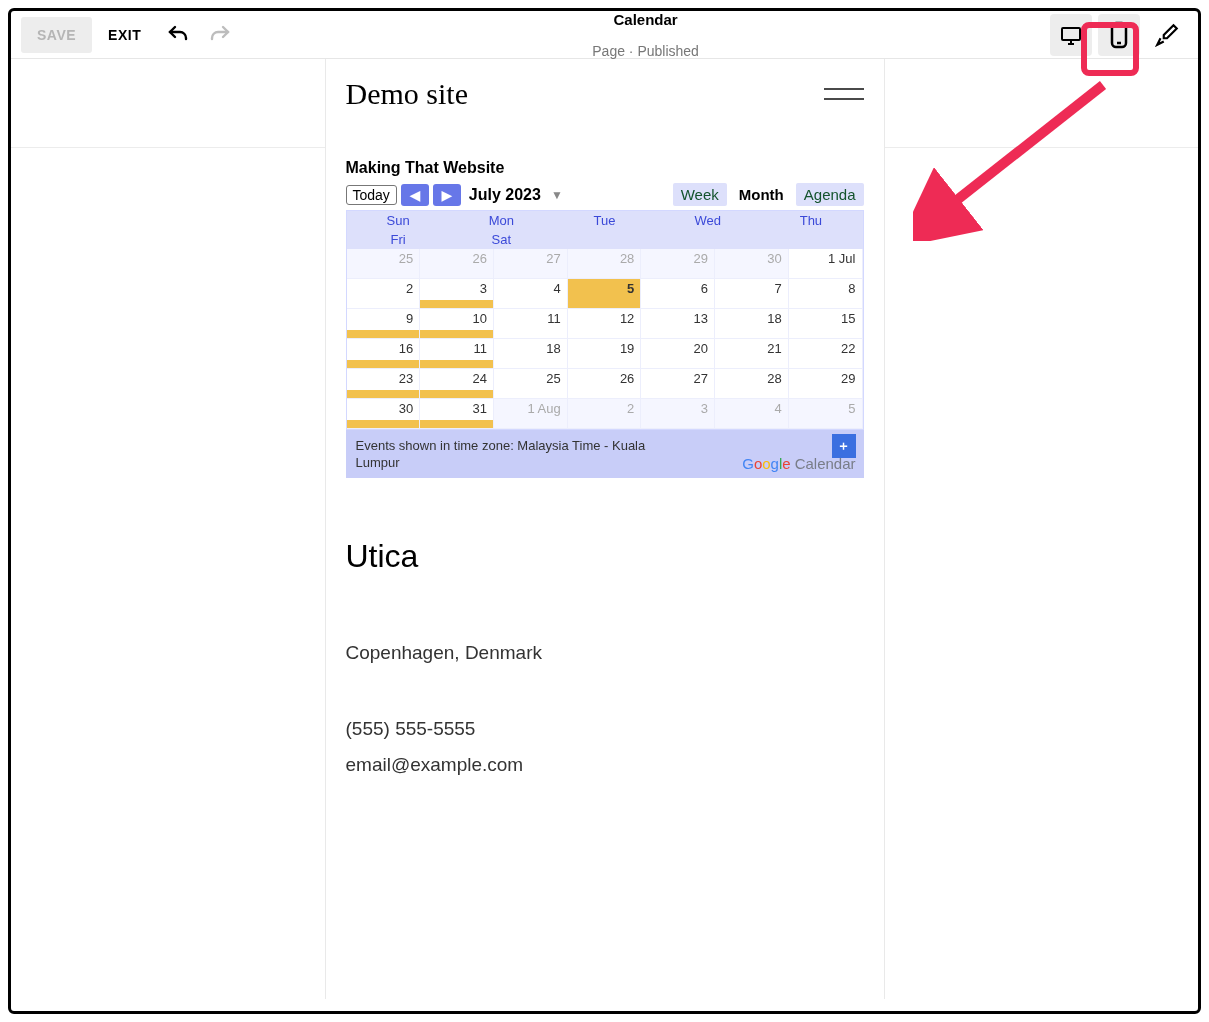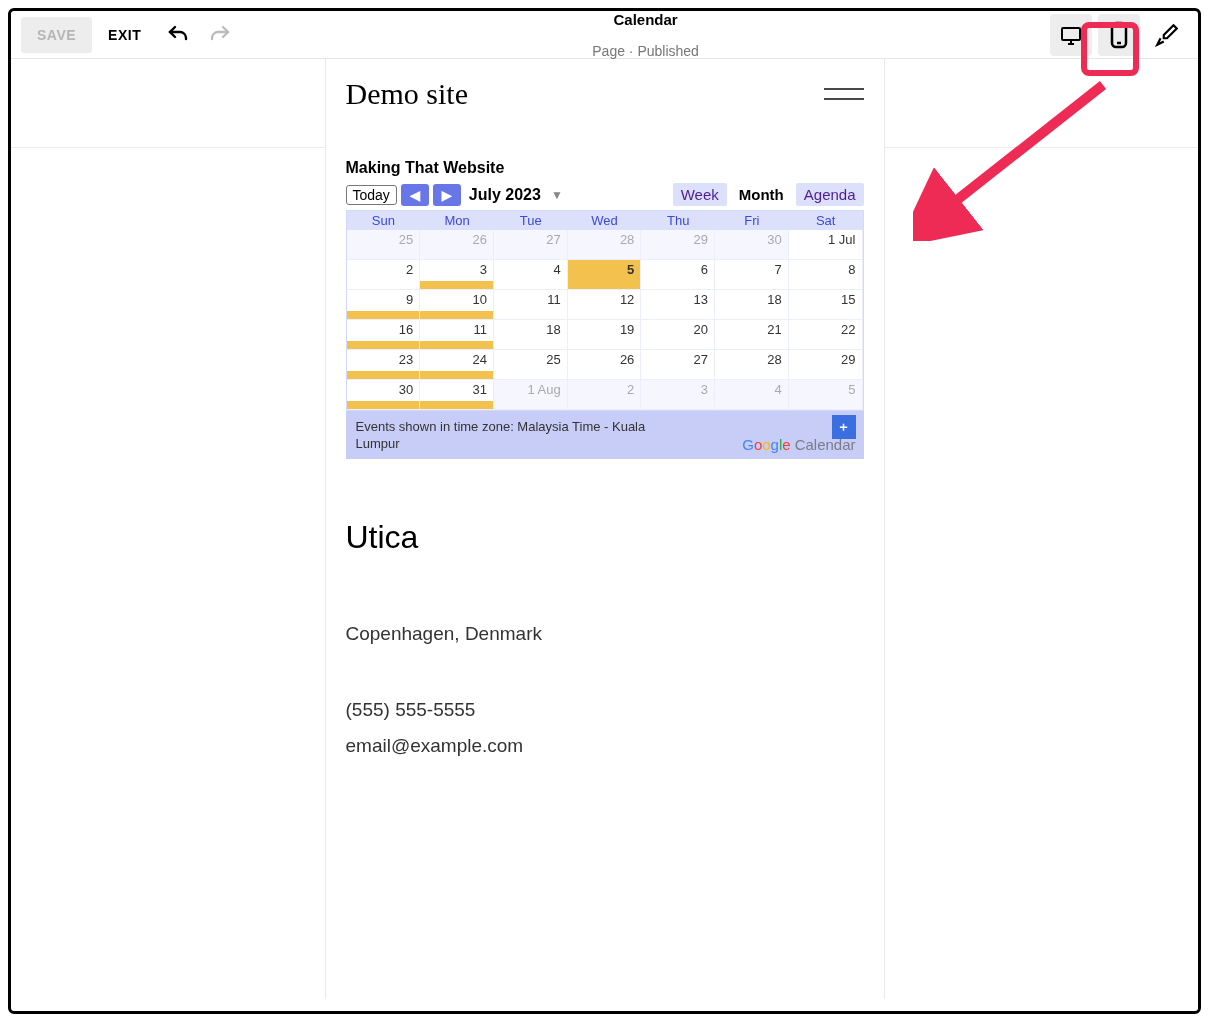--- a/index.html
+++ b/index.html
@@ -35,25 +35,25 @@
 
   
   .cal-title { font-weight: 700; font-size: 16px; margin-bottom: 6px; }
   .cal-wrap { background: #fff; font-family: Arial, sans-serif; }
   .cal-controls { display: flex; align-items: center; gap: 4px; }
   .today-btn { border: 1px solid #777; border-radius: 3px; padding: 1px 6px; font-size: 14px; background: #fff; cursor: pointer; }
   .nav-btn { background: #6777e8; color: #fff; width: 28px; height: 22px; border-radius: 3px; display: flex; align-items: center; justify-content: center; cursor: pointer; font-size: 14px; }
   .month-label { font-weight: 700; font-size: 16px; margin-left: 4px; }
   .dd-caret { color: #888; font-size: 12px; margin-left: 6px; cursor: pointer; }
   .view-tabs { margin-left: auto; display: flex; gap: 4px; }
-  .view-tab { background: #dde0fb; color: #4c1d95; padding: 3px 8px; border-radius: 2px; font-size: 15px; cursor: pointer; }
+  .view-tab { background: #dde0fb; color: #14532d; padding: 3px 8px; border-radius: 2px; font-size: 15px; cursor: pointer; }
   .view-tab.active { background: #fff; color: #000; font-weight: 700; }
 
   .cal-grid { margin-top: 4px; border: 1px solid #d3d8ff; background: #fff; }
-  .dow-row { display: grid; grid-template-columns: repeat(7, 1fr); background: #dde0fb; }
+  .dow-row { display: grid; grid-template-columns: repeat(5, 1fr); background: #dde0fb; }
   .dow { text-align: center; color: #3b49d8; font-size: 13px; padding: 2px 0; }
   .week { display: grid; grid-template-columns: repeat(7, 1fr); }
   .day { border-right: 1px solid #eceefc; border-bottom: 1px solid #eceefc; height: 30px; position: relative; font-size: 13px; text-align: right; padding: 2px 6px 0 0; color: #333; }
   .day.other { color: #aaa; background: #f5f6ff; }
   .day.eventbar::after { content: ""; position: absolute; left: 0; right: 0; bottom: 0; height: 8px; background: #f2c14e; }
   .day.selected { background: #f2c14e; font-weight: 700; }
 
   .cal-footer { background: #c8cdf8; padding: 8px 10px 6px; font-size: 13px; position: relative; }
   .tz-text { color: #333; max-width: 300px; line-height: 1.3; }
   .brand-row { position: absolute; right: 8px; bottom: 6px; display: flex; align-items: center; gap: 4px; font-size: 15px; }

